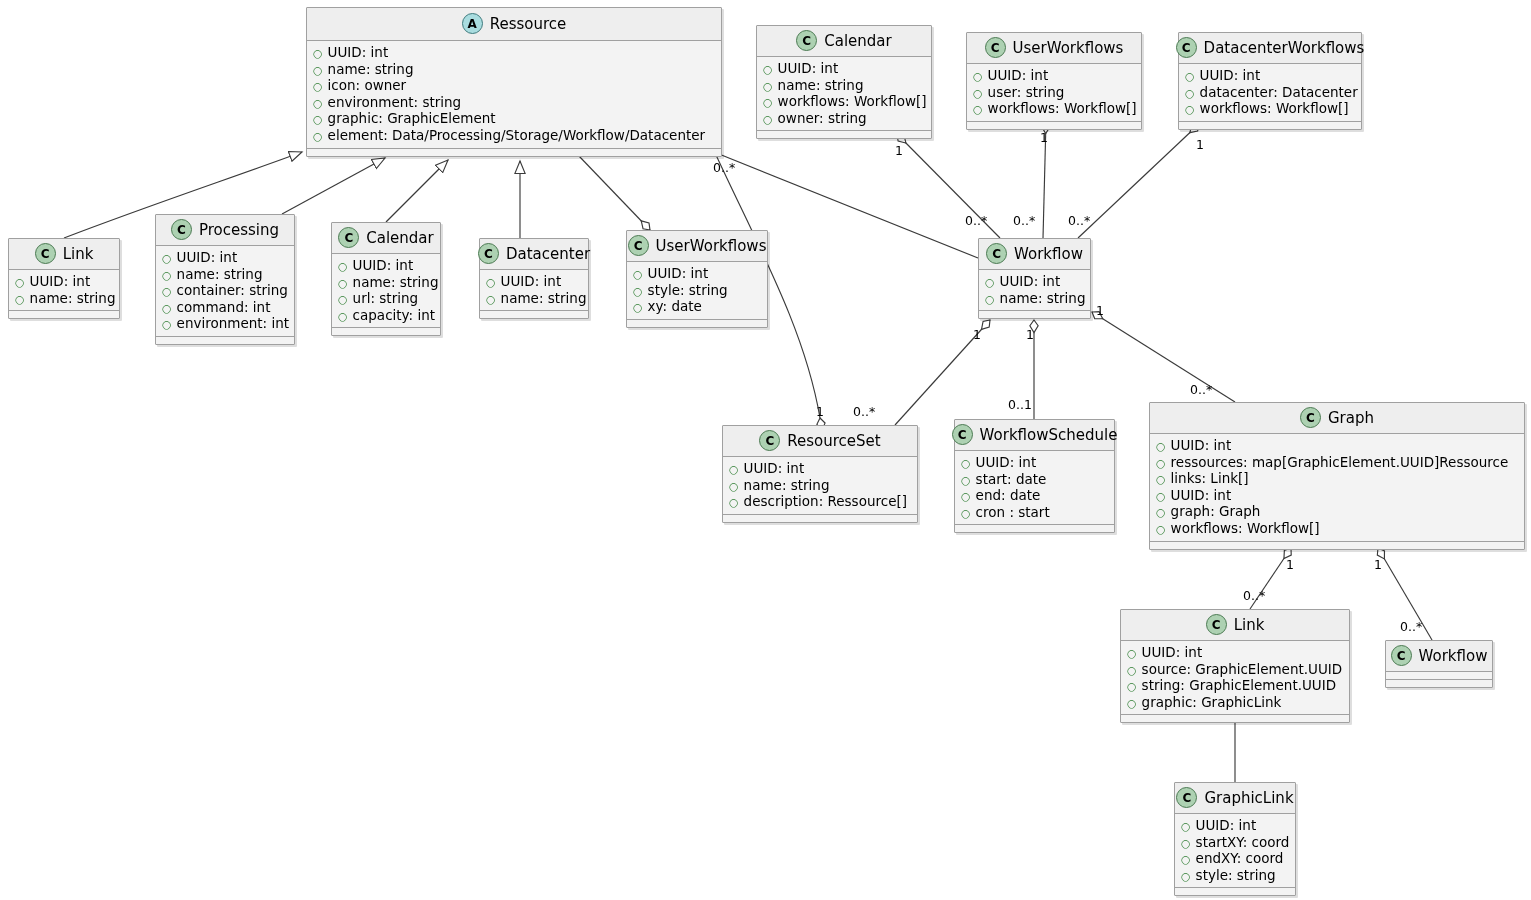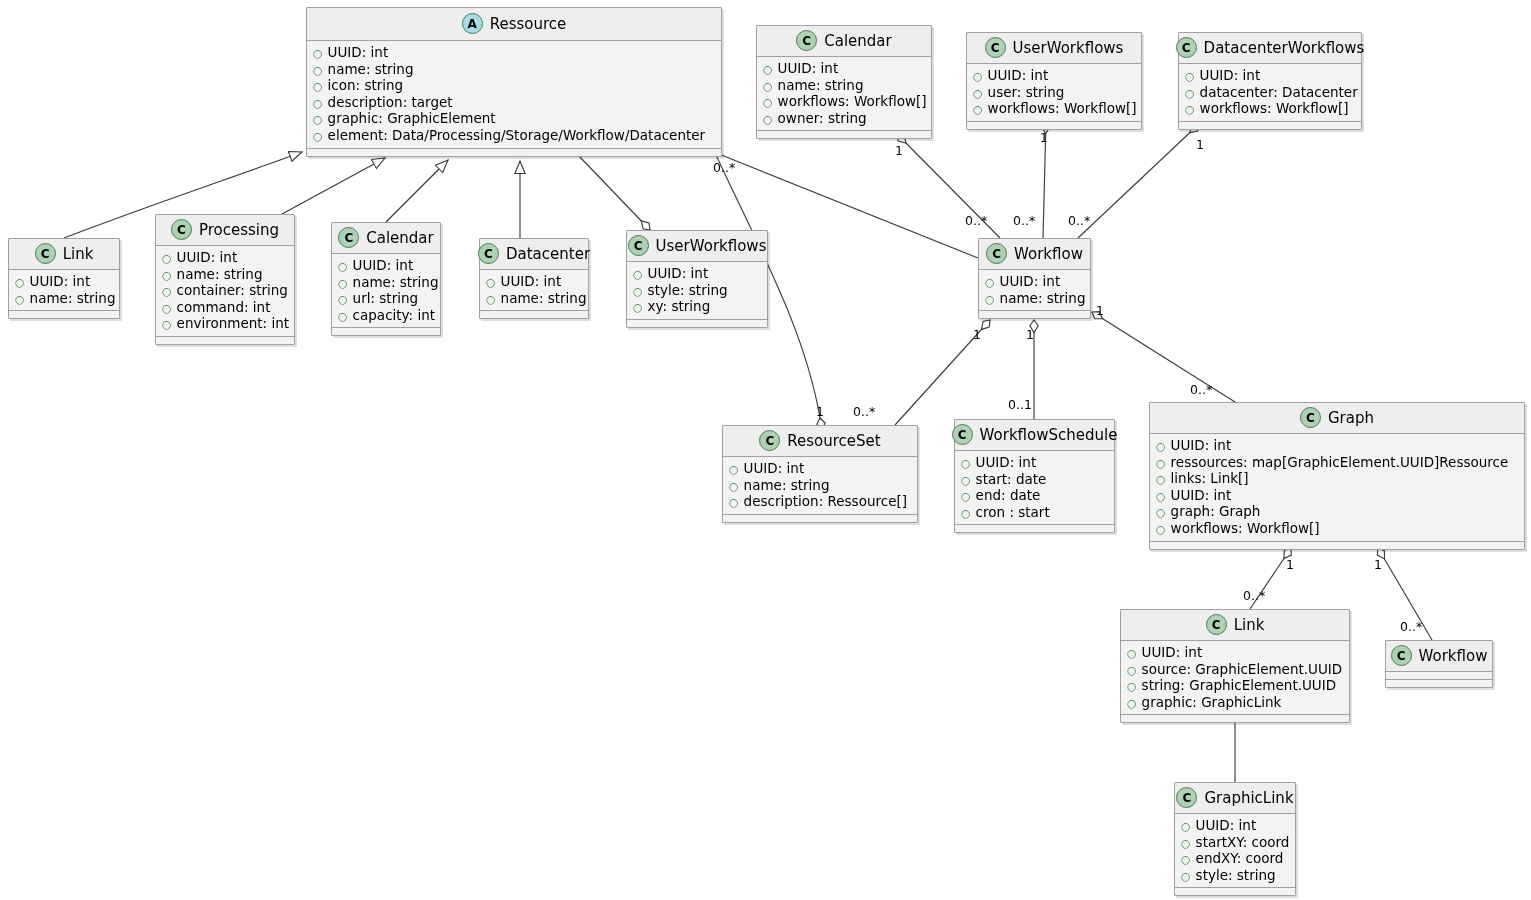--- a/index.html
+++ b/index.html
@@ -101,25 +101,25 @@
       <div class="attr">
           <span class="vis">○</span>
           <span>UUID: int</span>
         </div>
       <div class="attr">
           <span class="vis">○</span>
           <span>name: string</span>
         </div>
       <div class="attr">
           <span class="vis">○</span>
-          <span>icon: string</span>
-        </div>
-      <div class="attr">
-          <span class="vis">○</span>
-          <span>description: target</span>
+          <span>icon: owner</span>
+        </div>
+      <div class="attr">
+          <span class="vis">○</span>
+          <span>environment: string</span>
         </div>
       <div class="attr">
           <span class="vis">○</span>
           <span>graphic: GraphicElement</span>
         </div>
       <div class="attr">
           <span class="vis">○</span>
           <span>element: Data/Processing/Storage/Workflow/Datacenter</span>
         </div>
     </div>
@@ -227,21 +227,21 @@
       <div class="attr">
           <span class="vis">○</span>
           <span>UUID: int</span>
         </div>
       <div class="attr">
           <span class="vis">○</span>
           <span>style: string</span>
         </div>
       <div class="attr">
           <span class="vis">○</span>
-          <span>xy: string</span>
+          <span>xy: date</span>
         </div>
     </div>
     <div class="foot"></div>
   </div>
 
   <div class="uml" id="cls-calendar">
     <div class="hdr">
       <span class="badge c">C</span>
       <span class="title">Calendar</span>
     </div>

